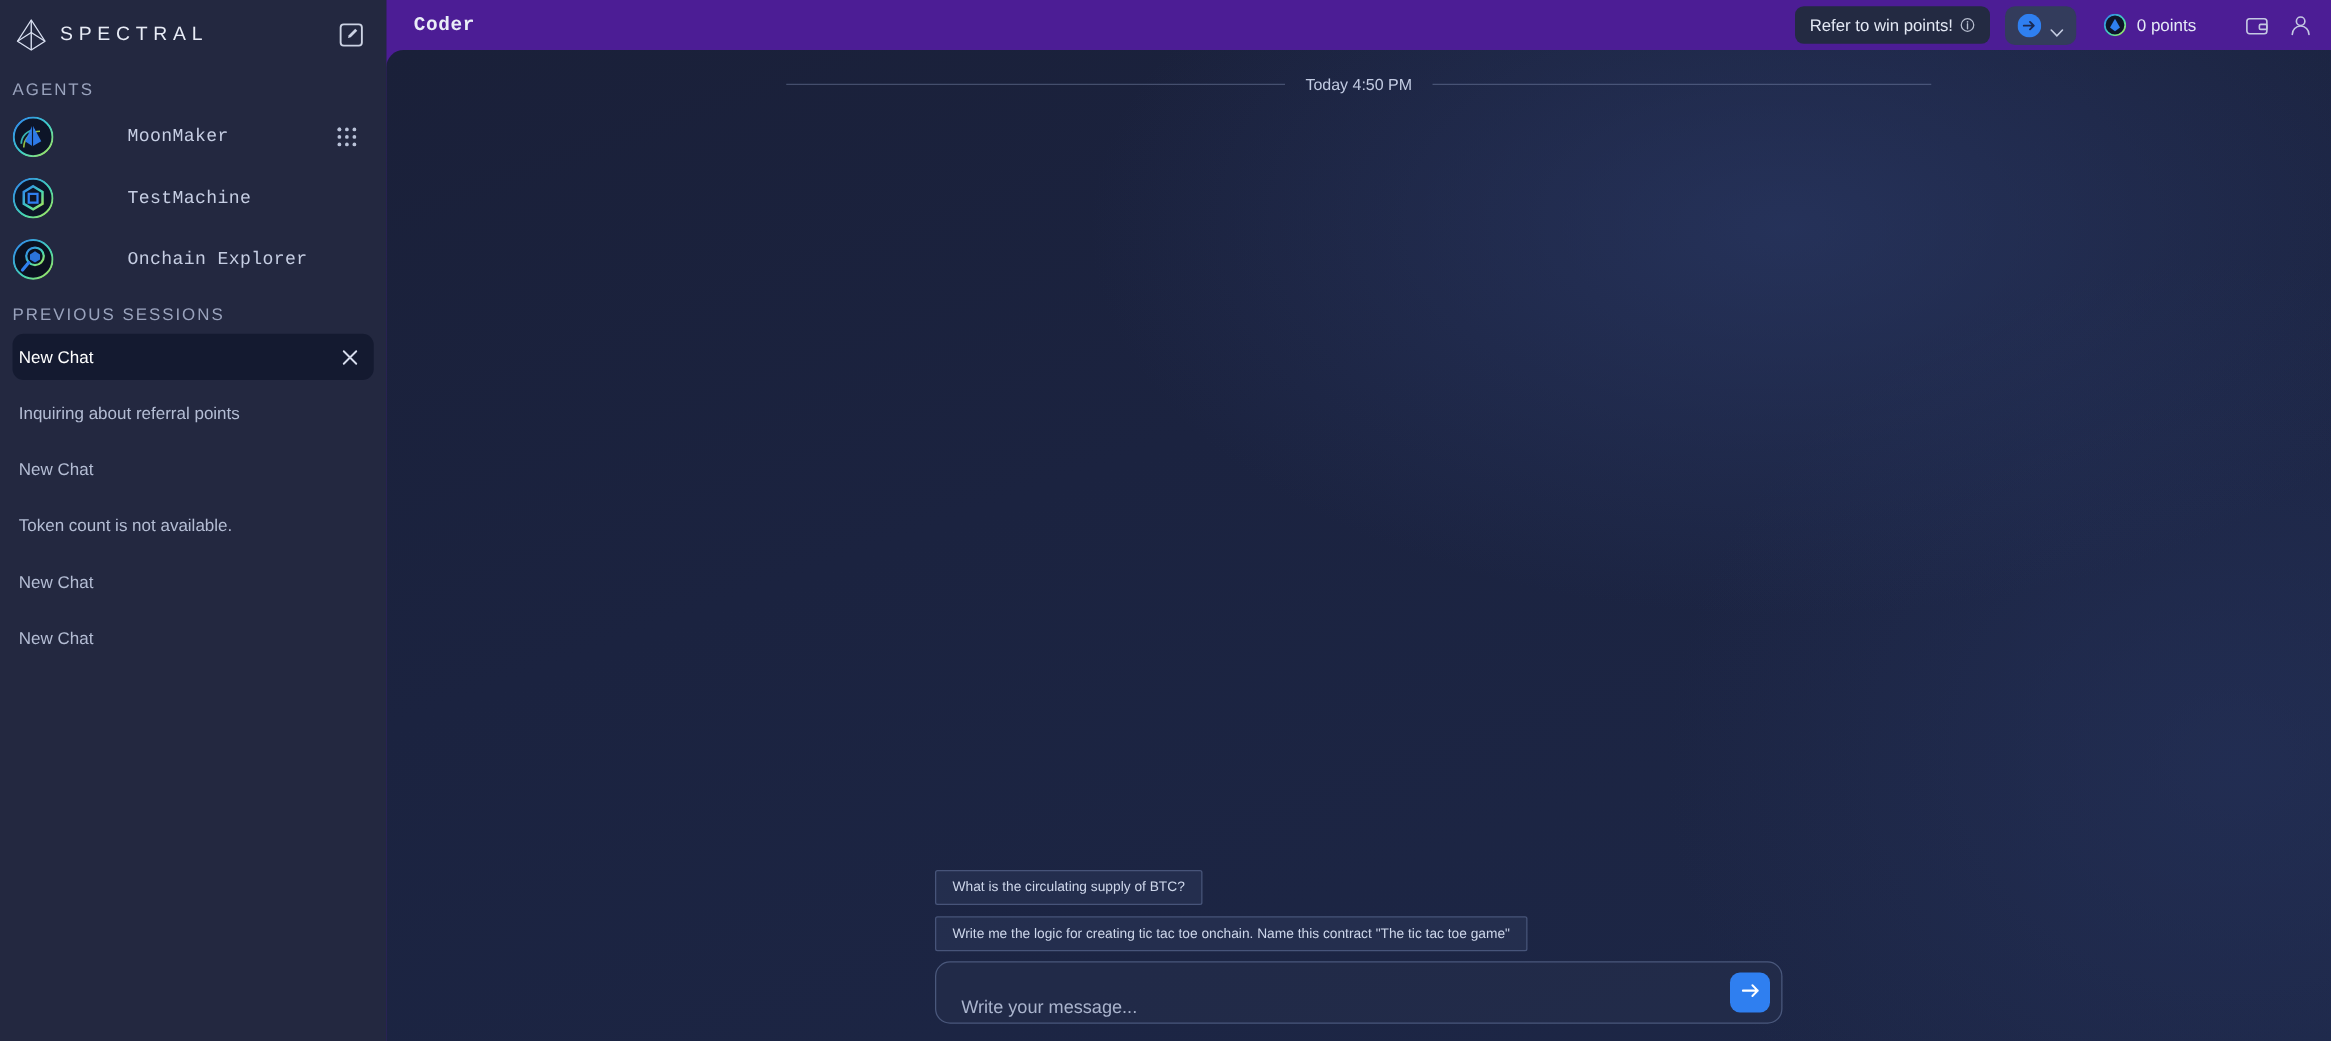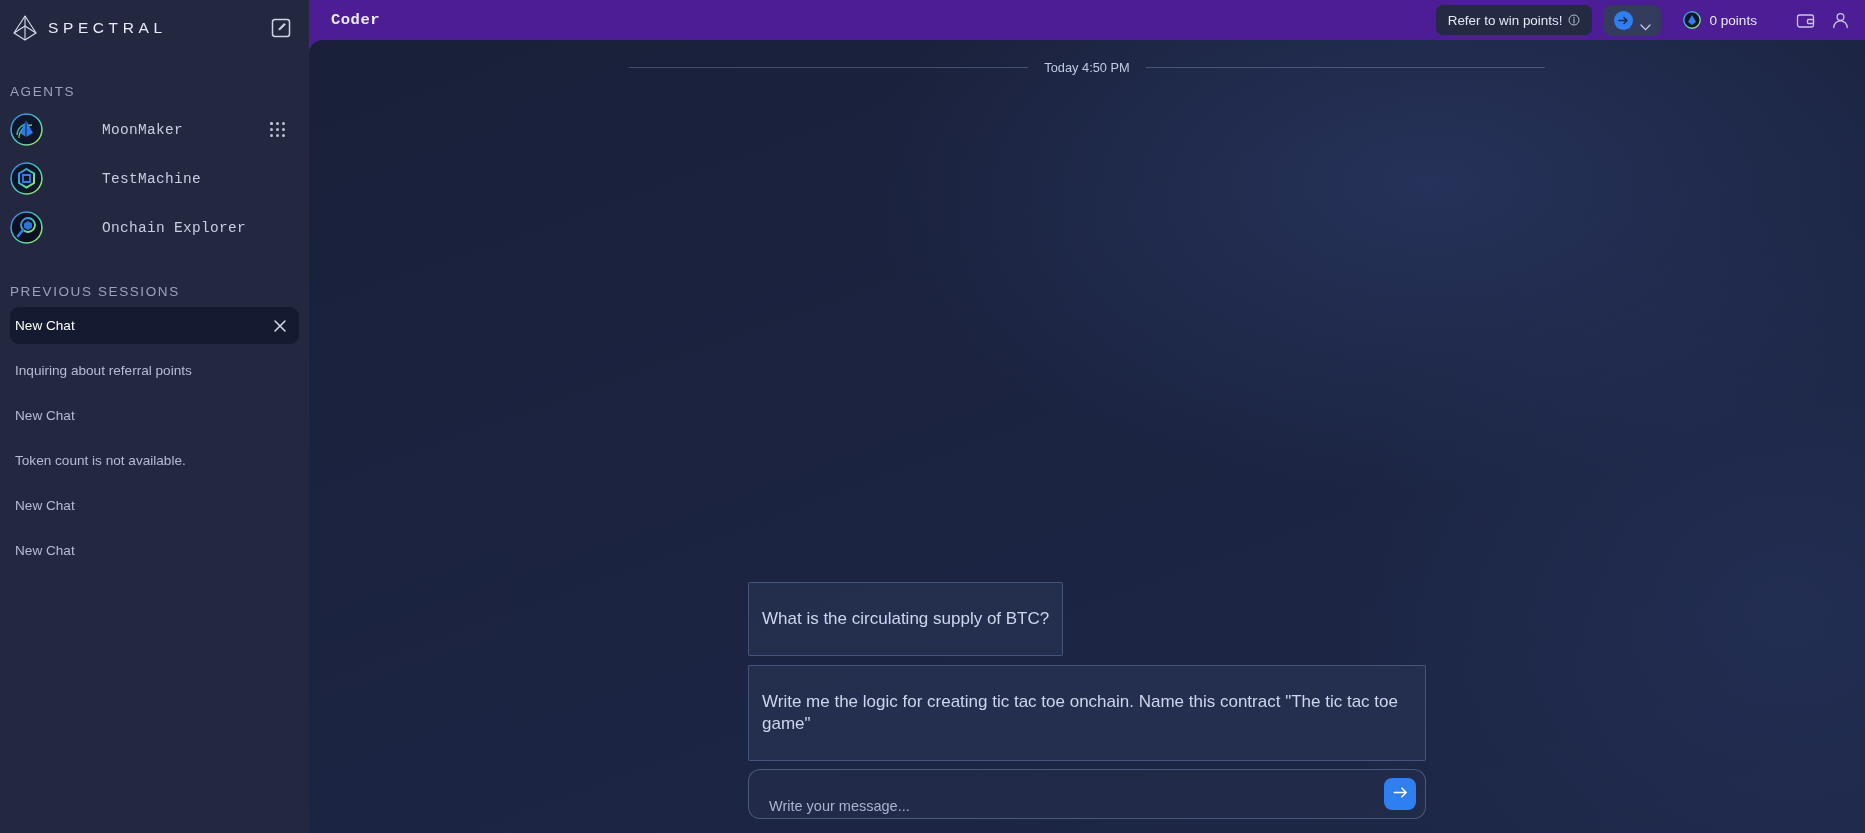--- a/index.html
+++ b/index.html
@@ -36,21 +36,21 @@
     font-family: "Liberation Sans", sans-serif;
     flex: 1;
   }
   .compose-icon { width: 20px; height: 20px; opacity: .92; cursor: pointer; }
 
   .section-label {
     color: #9aa3bd;
     font-size: 13.5px;
     letter-spacing: 1.6px;
     padding: 0 0 0 10px;
-    margin-top: 32px;
+    margin-top: 12px;
     margin-bottom: 6px;
   }
   .agents-list { padding: 0 10px 0 10px; }
   .agent-row {
     display: flex; align-items: center;
     height: 49px;
     cursor: pointer;
     position: relative;
   }
   .agent-avatar {
@@ -176,23 +176,23 @@
     align-items: center;
     padding-bottom: 8px;
     gap: 9px;
   }
   .msg-row { width: 678px; display: flex; }
   .bubble {
     background: rgba(44,56,88,.52);
     border: 1px solid rgba(116,133,175,.45);
     border-radius: 2px;
     color: #cdd6ea;
-    font-size: 17px;
+    font-size: 11px;
     line-height: 22px;
-    padding: 25px 13px;
+    padding: 2px 13px;
     max-width: 678px;
   }
   .bubble.wide { width: 678px; }
 
   .composer-wrap {
     display: flex; justify-content: center;
     padding-bottom: 14px;
     flex-shrink: 0;
   }
   .composer {

